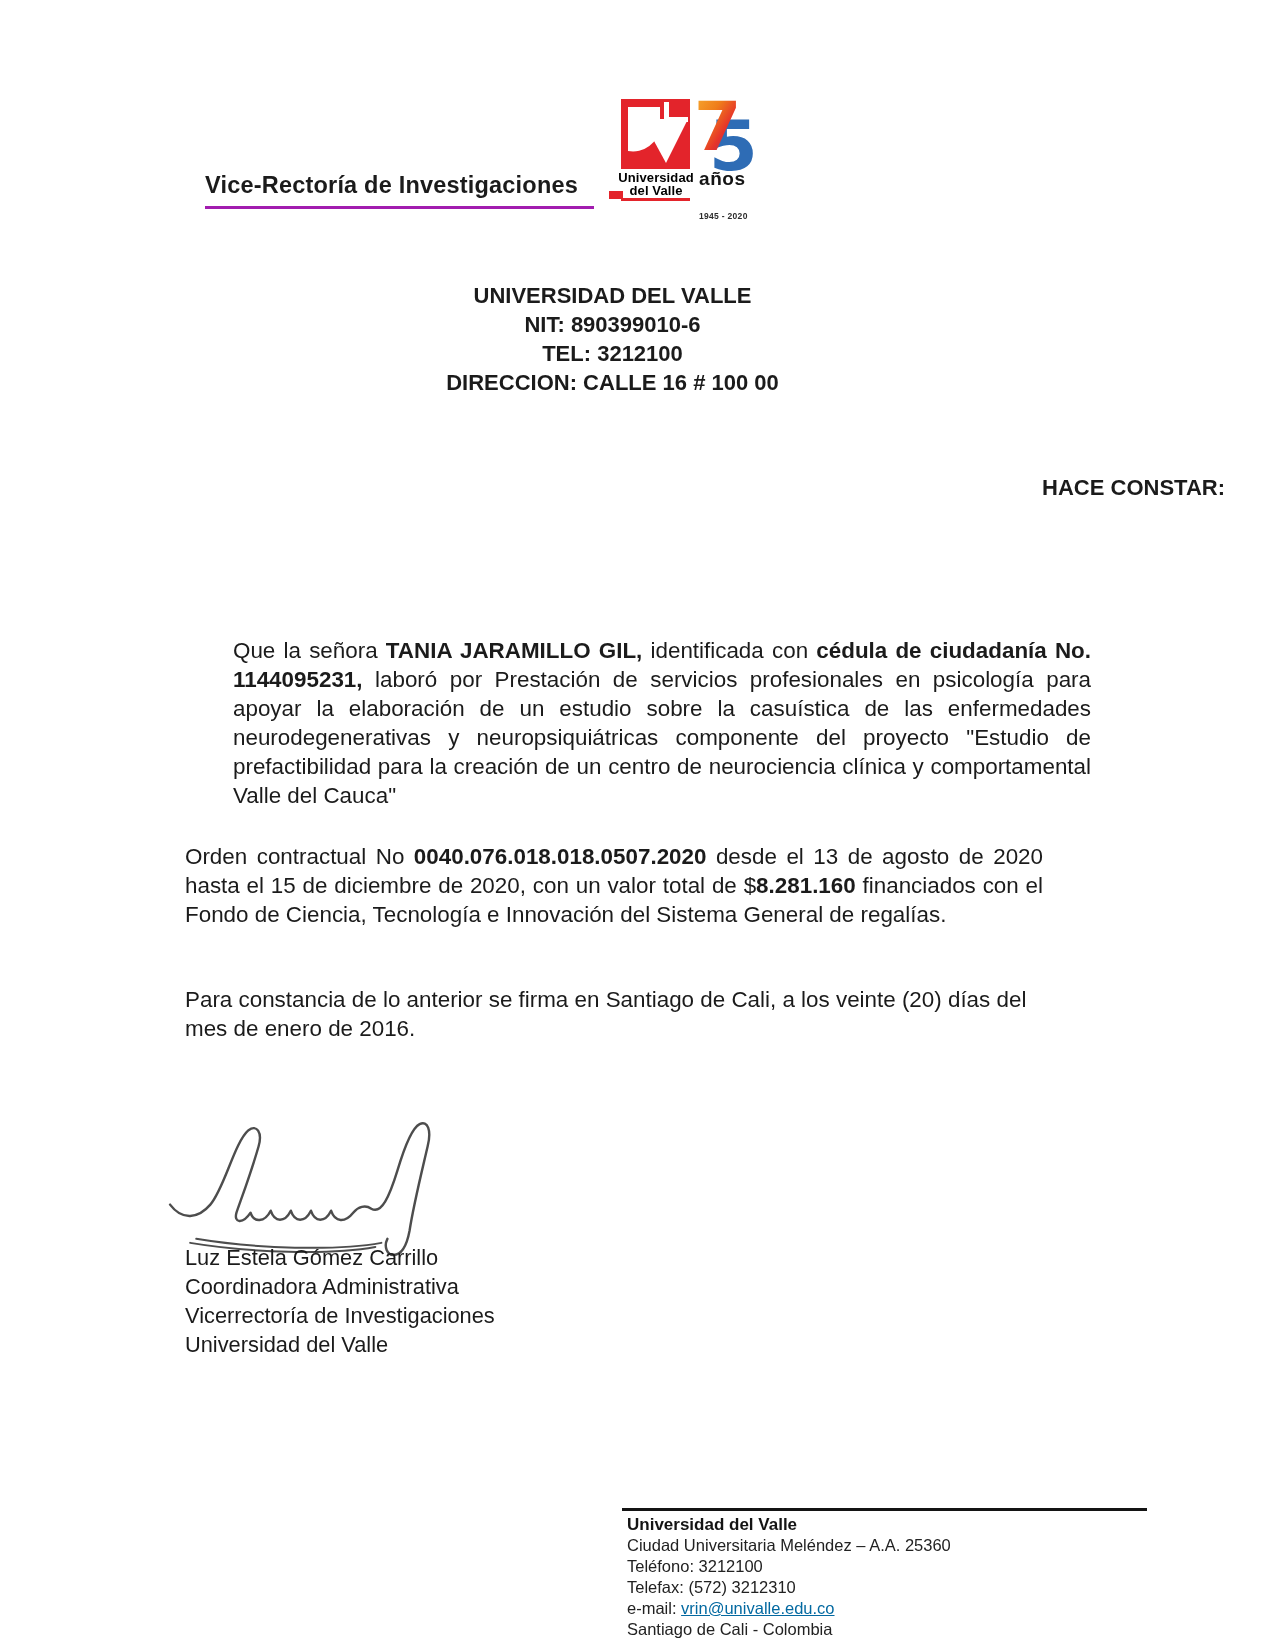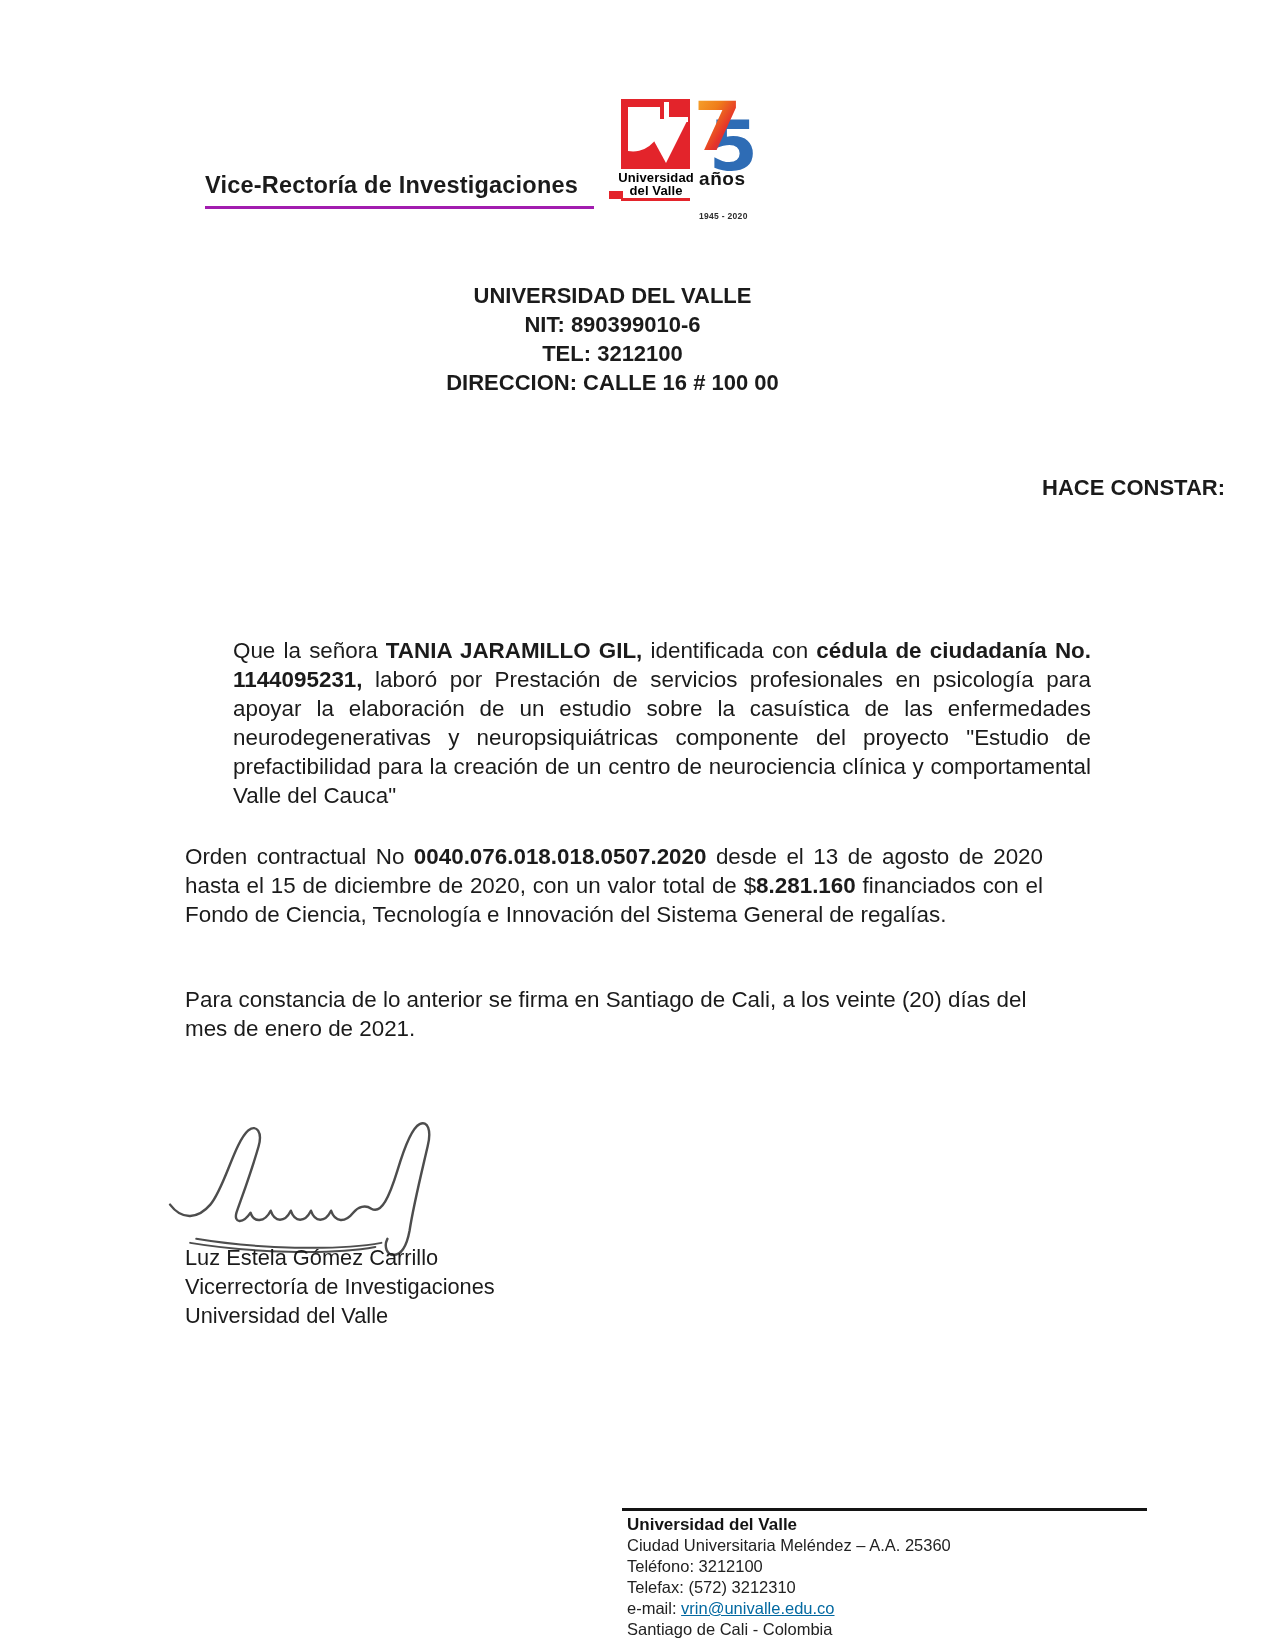--- a/index.html
+++ b/index.html
@@ -116,32 +116,33 @@
     <div>TEL: 3212100</div>
     <div>DIRECCION: CALLE 16 # 100 00</div>
   </div>
 
   <div class="hace-constar">HACE CONSTAR:</div>
 
   <p class="body-p p1"><span>Que la señora </span><b>TANIA JARAMILLO GIL,</b><span> identificada con </span><b>cédula de ciudadanía No. 1144095231,</b><span> laboró por Prestación de servicios profesionales en psicología para apoyar la elaboración de un estudio sobre la casuística de las enfermedades neurodegenerativas y neuropsiquiátricas componente del proyecto "Estudio de prefactibilidad para la creación de un centro de neurociencia clínica y comportamental Valle del Cauca"</span></p>
 
   <p class="body-p p2"><span>Orden contractual No </span><b>0040.076.018.018.0507.2020</b><span> desde el 13 de agosto de 2020 hasta el 15 de diciembre de 2020, con un valor total de $</span><b>8.281.160</b><span> financiados con el Fondo de Ciencia, Tecnología e Innovación del Sistema General de regalías.</span></p>
 
-  <p class="body-p p3">Para constancia de lo anterior se firma en Santiago de Cali, a los veinte (20) días del mes de enero de 2021.</p>
+  <p class="body-p p3">Para constancia de lo anterior se firma en Santiago de Cali, a los veinte (20) días del mes de enero de 2016.</p>
 
   <svg class="signature-svg" viewBox="0 0 320 155" xmlns="http://www.w3.org/2000/svg">
     <g fill="none" stroke="#4d4d4d" stroke-width="2.4" stroke-linecap="round" stroke-linejoin="round">
       <path d="M10,100 C22,116 38,114 50,100 C64,84 74,38 88,26 C96,20 102,28 98,42 C90,70 80,96 76,108 C73,118 82,120 90,108 C93,118 104,118 110,106 C114,118 124,118 130,106 C134,118 144,118 150,106 C154,118 164,118 170,106 C174,118 184,118 192,108 C197,102 204,100 210,104 C220,110 228,92 236,66 C242,46 250,24 258,20 C266,16 270,26 266,42 C260,68 252,100 248,126 C245,142 240,150 232,150 C226,150 222,142 226,134"></path>
       <path d="M30,138 C90,148 170,150 214,142" stroke-width="2"></path>
       <path d="M36,134 C96,144 176,146 220,138" stroke-width="2"></path>
     </g>
   </svg>
 
   <div class="sig-block">
     <div>Luz Estela Gómez Carrillo</div>
+    <div>Coordinadora Administrativa</div>
     <div>Vicerrectoría de Investigaciones</div>
     <div>Universidad del Valle</div>
   </div>
 
   <div class="footer-rule"></div>
   <div class="footer">
     <div class="fname">Universidad del Valle</div>
     <div>Ciudad Universitaria Meléndez – A.A. 25360</div>
     <div>Teléfono: 3212100</div>
     <div>Telefax: (572) 3212310</div>

